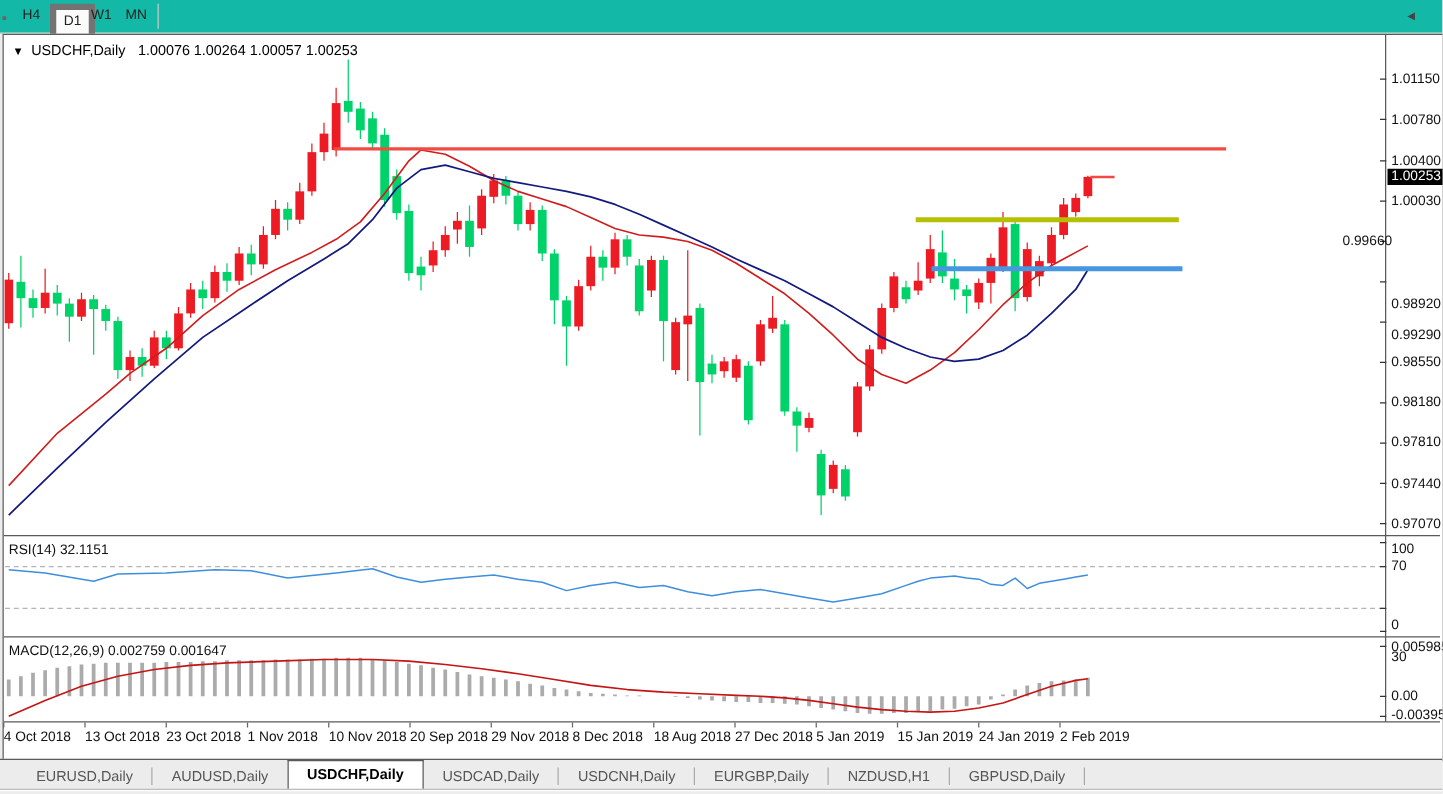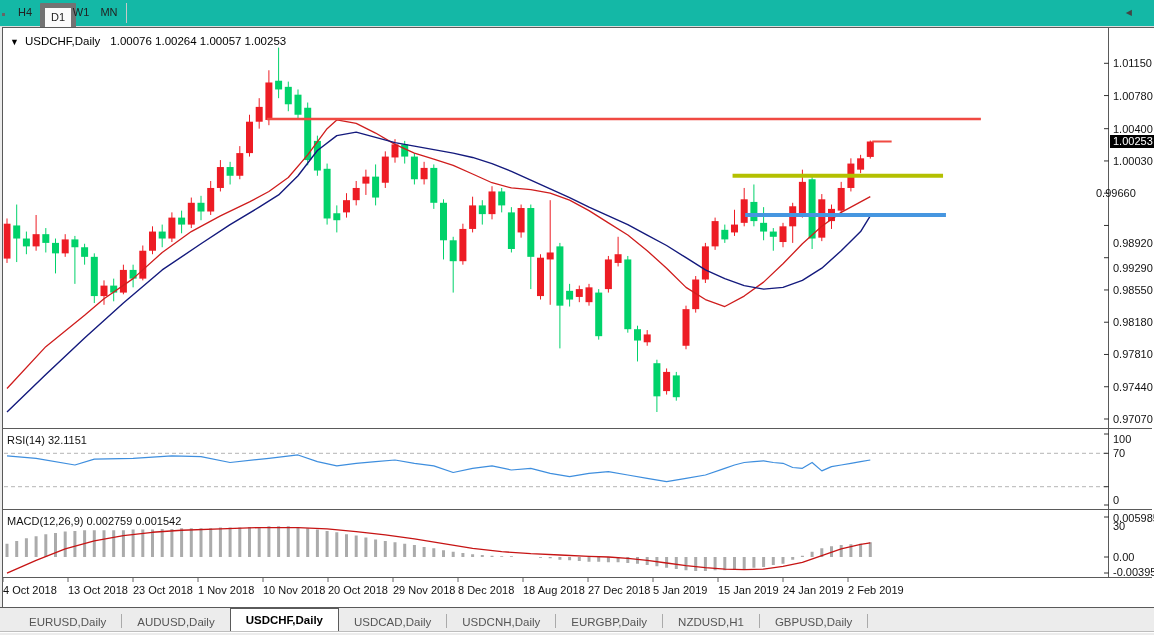--- a/index.html
+++ b/index.html
@@ -378,50 +378,50 @@
       <line x1="718" y1="578" x2="718" y2="582" stroke="#666" stroke-width="1"></line>
       <line x1="783" y1="578" x2="783" y2="582" stroke="#666" stroke-width="1"></line>
       <line x1="848" y1="578" x2="848" y2="582" stroke="#666" stroke-width="1"></line>
     </svg>
 
   <div id="title-row">
     <span class="tri">▼</span><span>USDCHF,Daily</span><span class="vals">1.00076 1.00264 1.00057 1.00253</span>
   </div>
 
   <div class="lbl" style="left:7px;top:434px;">RSI(14) 32.1151</div>
-  <div class="lbl" style="left:7px;top:515px;">MACD(12,26,9) 0.002759 0.001542</div>
+  <div class="lbl" style="left:7px;top:515px;">MACD(12,26,9) 0.002759 0.001647</div>
 
   <div id="price-tag">1.00253</div>
 
   <div id="labels-layer">
       <div class="lbl" style="left: 1113px; top: 57.3px;">1.01150</div>
       <div class="lbl" style="left: 1113px; top: 89.5566px;">1.00780</div>
       <div class="lbl" style="left: 1113px; top: 122.685px;">1.00400</div>
       <div class="lbl" style="left: 1113px; top: 154.942px;">1.00030</div>
-      <div class="lbl" style="left: 1096px; top: 187.198px; text-align: center;">0.99660</div>
+      <div class="lbl" style="left: 1074px; top: 187.198px; text-align: center;">0.99660</div>
       <div class="lbl" style="left: 1113px; top: 219.455px; margin-top: 43px;">0.99290</div>
       <div class="lbl" style="left: 1113px; top: 237px;">0.98920</div>
       <div class="lbl" style="left: 1113px; top: 283.968px;">0.98550</div>
       <div class="lbl" style="left: 1113px; top: 316.225px;">0.98180</div>
       <div class="lbl" style="left: 1113px; top: 348.481px;">0.97810</div>
       <div class="lbl" style="left: 1113px; top: 380.738px;">0.97440</div>
       <div class="lbl" style="left: 1113px; top: 412.994px;">0.97070</div>
       <div class="lbl" style="left: 1113px; top: 433px;">100</div>
       <div class="lbl" style="left: 1113px; top: 447px;">70</div>
       <div class="lbl" style="left: 1113px; top: 480px; margin-top: 40px;">30</div>
       <div class="lbl" style="left: 1113px; top: 494px;">0</div>
       <div class="lbl" style="left: 1113px; top: 512px;">0.005985</div>
       <div class="lbl" style="left: 1113px; top: 551px;">0.00</div>
       <div class="lbl" style="left: 1113px; top: 566px;">-0.003954</div>
       <div class="lbl" style="left: 3px; top: 584px;">4 Oct 2018</div>
       <div class="lbl" style="left: 68px; top: 584px;">13 Oct 2018</div>
       <div class="lbl" style="left: 133px; top: 584px;">23 Oct 2018</div>
       <div class="lbl" style="left: 198px; top: 584px;">1 Nov 2018</div>
       <div class="lbl" style="left: 263px; top: 584px;">10 Nov 2018</div>
-      <div class="lbl" style="left: 328px; top: 584px;">20 Oct 2018</div>
+      <div class="lbl" style="left: 328px; top: 584px;">20 Sep 2018</div>
       <div class="lbl" style="left: 393px; top: 584px;">29 Nov 2018</div>
       <div class="lbl" style="left: 458px; top: 584px;">8 Dec 2018</div>
       <div class="lbl" style="left: 523px; top: 584px;">18 Aug 2018</div>
       <div class="lbl" style="left: 588px; top: 584px;">27 Dec 2018</div>
       <div class="lbl" style="left: 653px; top: 584px;">5 Jan 2019</div>
       <div class="lbl" style="left: 718px; top: 584px;">15 Jan 2019</div>
       <div class="lbl" style="left: 783px; top: 584px;">24 Jan 2019</div>
       <div class="lbl" style="left: 848px; top: 584px;">2 Feb 2019</div>
     </div>
 

